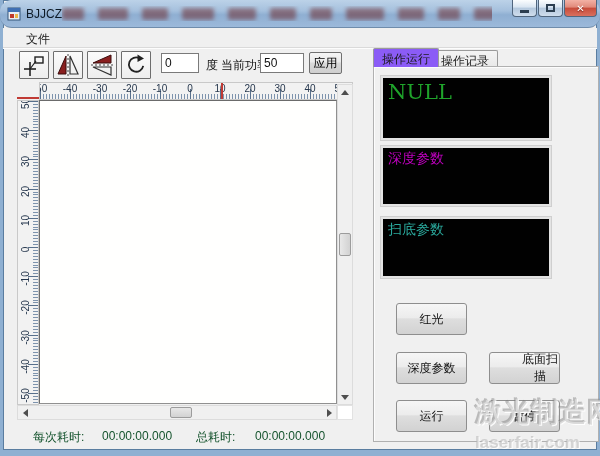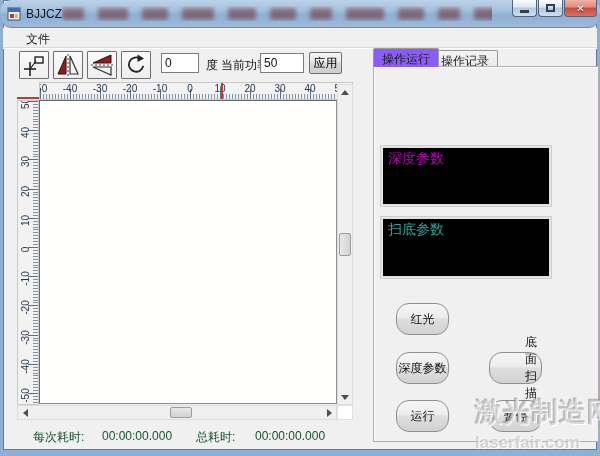--- a/index.html
+++ b/index.html
@@ -83,21 +83,21 @@
   .tab.active { top:48px; left:370px; height:19px; background:#8b5cf6; z-index:3; }
   .tab.inactive { top:50px; left:429px; height:30px; background:linear-gradient(#f4f4f4,#dfdfdf); color:#222; }
   .tab-panel { position:absolute; left:370px; top:66px; width:226px; height:376px; background:#f0f0f0;
     border:1px solid #b0b0b0; box-shadow: inset 1px 1px 0 #fcfcfc; }
 
   .display { position:absolute; background:#010101; border:2px solid #e3e3e3; outline:1px solid #cfcfcf; padding:2px 5px; overflow:hidden; }
   .display.d1 { left:378px; top:76px;  width:170px; height:64px; font-family:"DejaVu Serif","Liberation Serif",serif; font-size:21px; }
   .display.d2 { left:378px; top:146px; width:170px; height:60px; font-size:14px; }
   .display.d3 { left:378px; top:217px; width:170px; height:61px; font-size:14px; }
 
-  .action-btn { position:absolute; width:53px; height:32px; border:1px solid #8e8e8e; border-radius:13px;
+  .action-btn { position:absolute; width:71px; height:32px; border:1px solid #8e8e8e; border-radius:3px;
     background:linear-gradient(#f6f6f6,#ececec 45%,#dedede 50%,#d2d2d2); font-size:12px; color:#111;
     display:flex; align-items:center; justify-content:center; }
   .btn-red    { left:393px; top:303px; }
   .btn-depth  { left:393px; top:352px; }
   .btn-bottom { left:486px; top:352px;padding-left:31px; }
   .btn-run    { left:393px; top:400px; }
   .btn-pause  { left:486px; top:400px; }
 
   
   .watermark { position:absolute; right:2px; top:394px; width:120px; text-align:left; z-index:9; pointer-events:none; }
@@ -245,20 +245,23 @@
 
   <span class="status" style="left:30px;">每次耗时:</span>
   <span class="status" style="left:99px;">00:00:00.000</span>
   <span class="status" style="left:193px;">总耗时:</span>
   <span class="status" style="left:252px;">00:00:00.000</span>
 
   <div class="tab active">操作运行</div>
   <div class="tab inactive">操作记录</div>
   <div class="tab-panel"></div>
 
+  <div class="display d1">
+    <span style="color: rgb(31, 163, 43);">NULL</span>
+  </div>
   <div class="display d2">
     <span style="color: rgb(191, 0, 191);">深度参数</span>
   </div>
   <div class="display d3">
     <span style="color: rgb(42, 167, 155);">扫底参数</span>
   </div>
 
   <button class="action-btn btn-red">红光</button>
   <button class="action-btn btn-depth">深度参数</button>
   <button class="action-btn btn-bottom">底面扫描</button>

